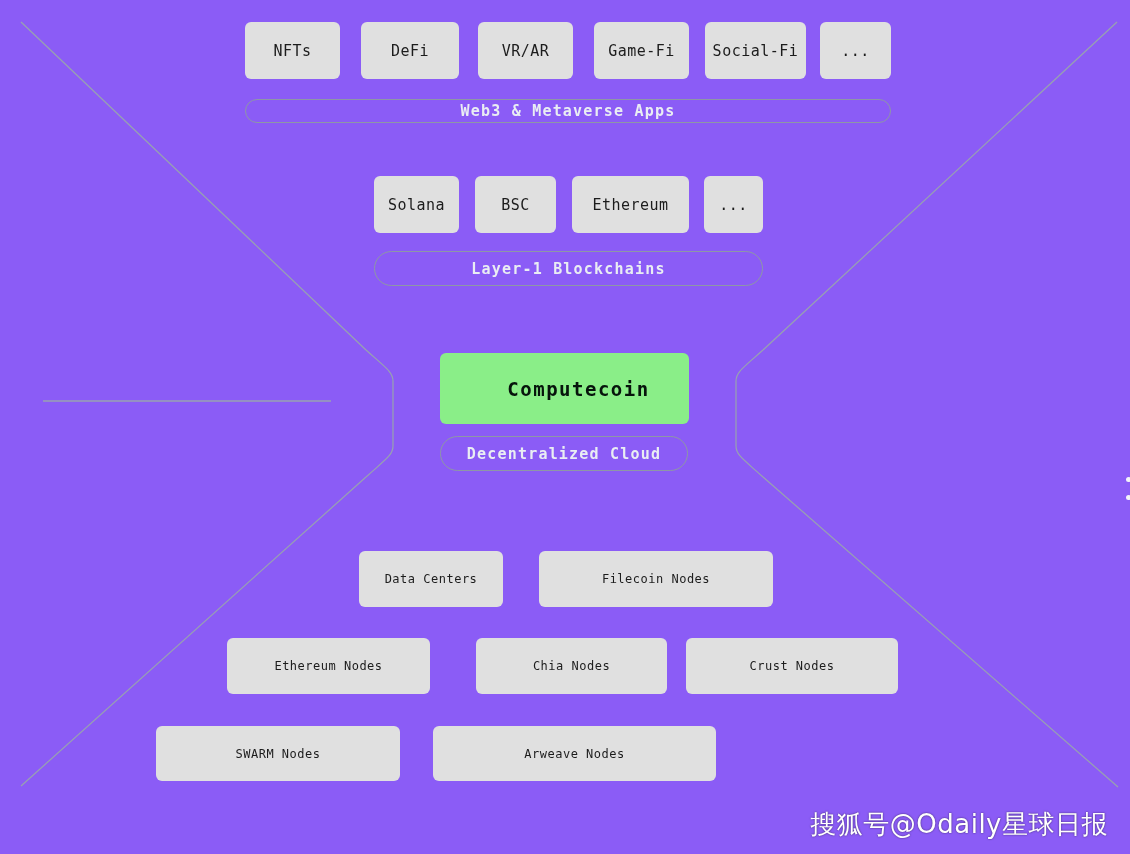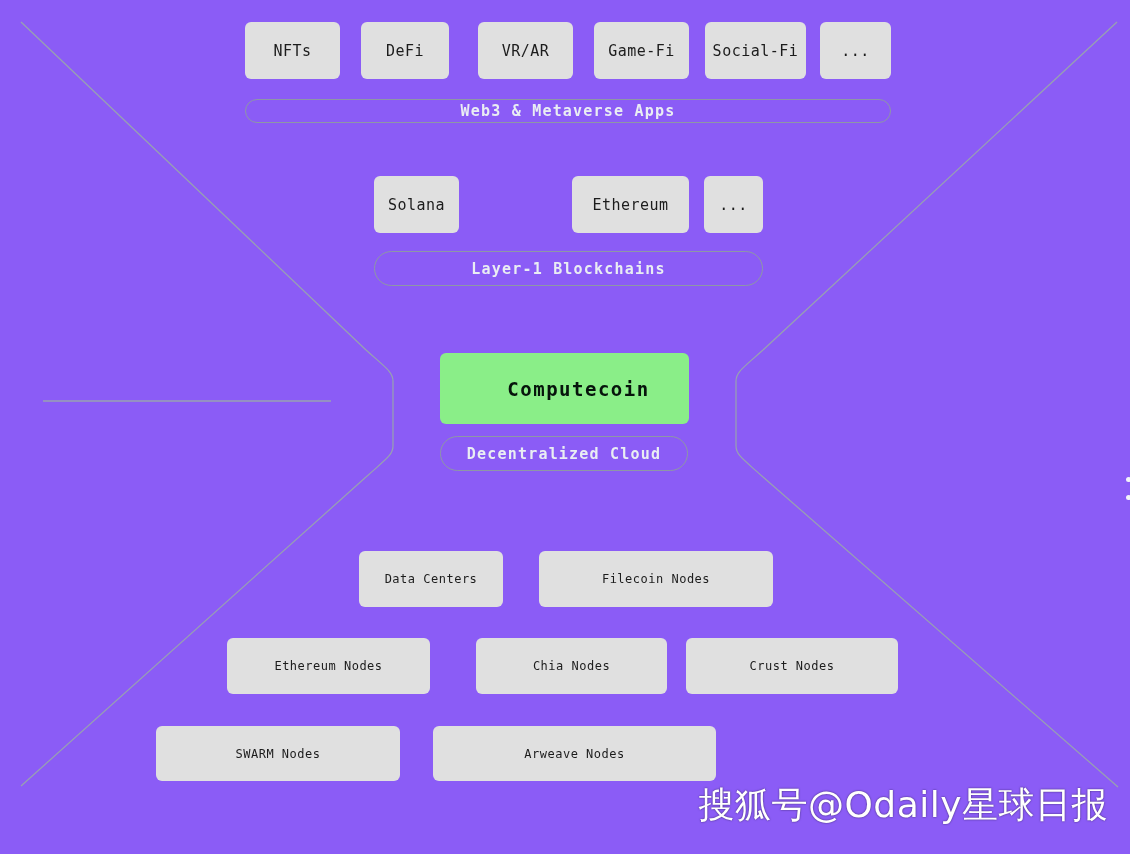--- a/index.html
+++ b/index.html
@@ -72,23 +72,23 @@
     font-weight: bold;
     letter-spacing: 1.5px;
     box-sizing: border-box;
     white-space: nowrap;
   }
 
   
   .watermark {
     position: absolute;
     right: 22px;
-    bottom: 24px;
+    bottom: 12px;
     color: #ffffff;
-    font-size: 36px;
+    font-size: 26px;
     font-family: "DejaVu Sans", "Liberation Sans", sans-serif;
     letter-spacing: 0.5px;
     white-space: nowrap;
     text-shadow: 0 0 2px rgba(0,0,0,.6);
   }
 
   
   .edge-dot {
     position: absolute;
     width: 5px;
@@ -117,21 +117,21 @@
 
       <path d="M763,350 C743,368 736,372 736,381 L736,446 C736,455 743,459 763,477"></path>
 
       <path d="M763,477 L1118,787"></path>
     </g>
   </svg>
 
   <div class="chip" style="left:245px;top:22px;width:95px;height:57px;">
     <span>NFTs</span>
   </div>
-  <div class="chip" style="left:361px;top:22px;width:88px;height:57px;">
+  <div class="chip" style="left:361px;top:22px;width:98px;height:57px;">
     <span>DeFi</span>
   </div>
   <div class="chip" style="left:478px;top:22px;width:95px;height:57px;">
     <span>VR/AR</span>
   </div>
   <div class="chip" style="left:594px;top:22px;width:95px;height:57px;">
     <span>Game-Fi</span>
   </div>
   <div class="chip" style="left:705px;top:22px;width:101px;height:57px;">
     <span>Social-Fi</span>
@@ -140,20 +140,23 @@
     <span>...</span>
   </div>
 
   <div class="pill" style="left:245px;top:99px;width:646px;height:24px;">
     <span>Web3 &amp; Metaverse Apps</span>
   </div>
 
   <div class="chip" style="left:374px;top:176px;width:85px;height:57px;">
     <span>Solana</span>
   </div>
+  <div class="chip" style="left:475px;top:176px;width:81px;height:57px;">
+    <span>BSC</span>
+  </div>
   <div class="chip" style="left:572px;top:176px;width:117px;height:57px;">
     <span>Ethereum</span>
   </div>
   <div class="chip" style="left:704px;top:176px;width:59px;height:57px;">
     <span>...</span>
   </div>
 
   <div class="pill" style="left:374px;top:251px;width:389px;height:35px;">
     <span>Layer-1 Blockchains</span>
   </div>

